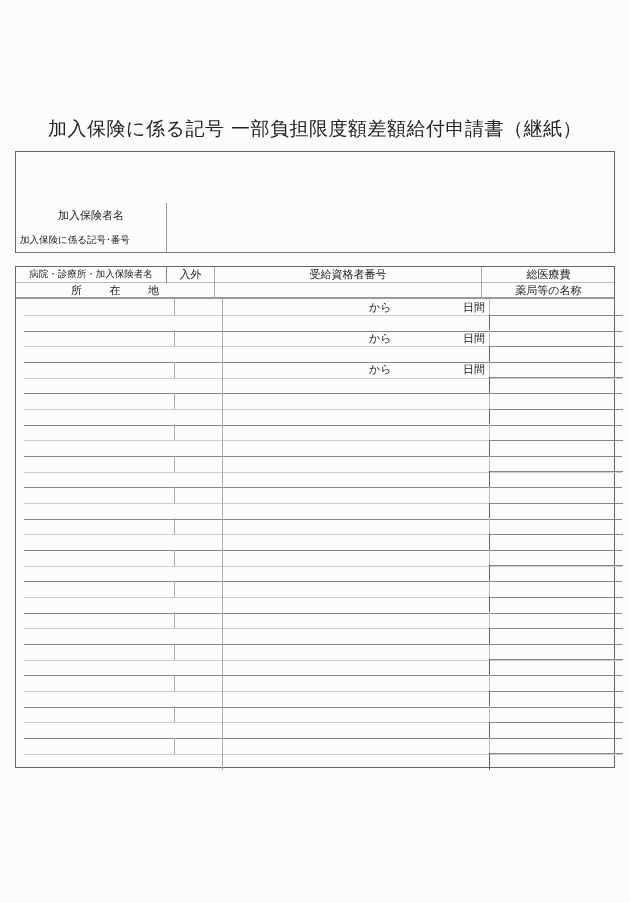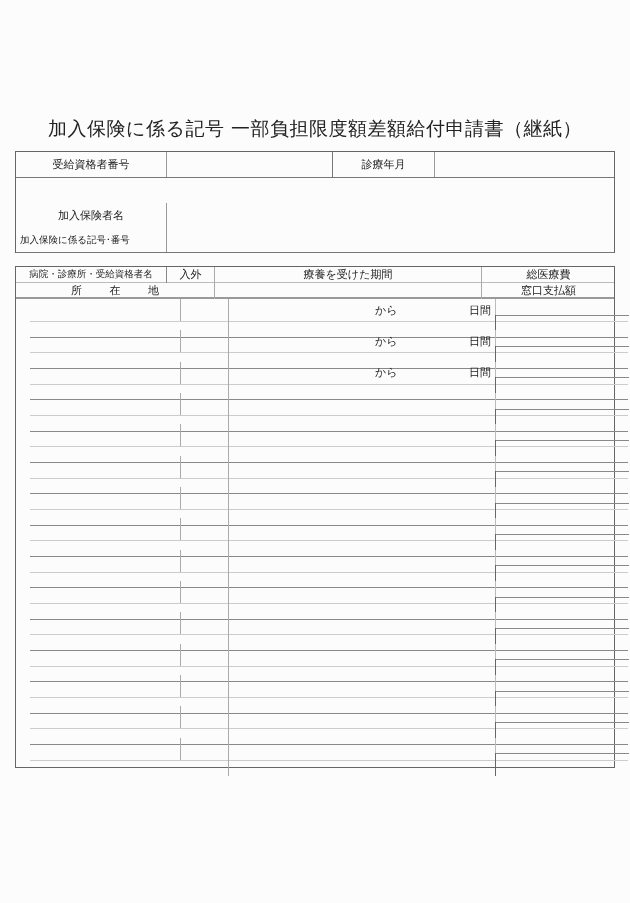--- a/index.html
+++ b/index.html
@@ -52,21 +52,21 @@
       position: absolute; top: 0; height: 100%;
       display: flex; align-items: center; justify-content: center;
     }
     .hdr-1 { top: 0; height: 16px; border-bottom: 1px solid #bbb; }
     .hdr-2 { top: 16px; height: 16px; border-bottom: 2px solid #999; }
     .hdr-1 .name-h { font-size: 9.5px; }
     .spaced { letter-spacing: 12px; padding-left: 12px; }
 
     .entries { position: absolute; left: 0; top: 32px; width: 100%; }
     .sub {
-      position: absolute; left: 14px; width: 100%; height: 23px;
+      position: absolute; left: 8px; width: 100%; height: 17px;
     }
     .sub .c { position: absolute; top: 0; height: 100%; }
     .sub-a { border-bottom: 1px solid #ccc; }
     .sub-b { border-bottom: 1.5px solid #888; }
     .sub-b.last { border-bottom: none; }
     .from-label {
       position: absolute; left: 146px; top: 0; height: 100%;
       display: flex; align-items: center; font-size: 11px;
     }
     .days-label {
@@ -79,61 +79,52 @@
 </head>
 <body>
 
 <div class="page">
 
 
   <div class="title">加入保険に係る記号 一部負担限度額差額給付申請書（継紙）</div>
 
   <div class="info">
 
-    <div class="row" style="top:0;height:26px;">
-      <div class="cell" style="left:0;width:150px;">受給資格者番号</div>
-      <div class="vline" style="left:150px;"></div>
-      <div class="input" style="left:151px;width:165px;"></div>
-      <div class="vline" style="left:316px;border-left-color:#777;"></div>
-      <div class="cell" style="left:317px;width:101px;">診療年月</div>
-      <div class="vline" style="left:418px;"></div>
-      <div class="input" style="left:419px;width:180px;"></div>
-    </div>
 
 
     <div class="row" style="top:76px;height:25px;">
       <div class="cell" style="left:0;width:150px;font-size:9.5px;justify-content:flex-start;padding-left:4px;">加入保険に係る記号･番号</div>
       <div class="vline" style="left:150px;"></div>
       <div class="input" style="left:151px;width:448px;"></div>
     </div>
 
     <div class="row" style="top:51px;height:25px;">
       <div class="cell" style="left:0;width:150px;">加入保険者名</div>
       <div class="vline" style="left:150px;"></div>
       <div class="input" style="left:151px;width:448px;"></div>
     </div>
   </div>
 
   <div class="detail">
     <div class="hdr hdr-1">
-      <div class="c name-h" style="left:0;width:150px;">病院・診療所・受給資格者名</div>
+      <div class="c name-h" style="left:0;width:150px;">病院・診療所・加入保険者名</div>
       <div class="vl" style="left:150px;height:16px;border-left-color:#888;"></div>
       <div class="c" style="left:151px;width:47px;">入外</div>
       <div class="vl" style="left:198px;height:16px;"></div>
-      <div class="c" style="left:199px;width:266px;">療養を受けた期間</div>
+      <div class="c" style="left:199px;width:266px;">受給資格者番号</div>
       <div class="vl" style="left:465px;height:16px;"></div>
       <div class="c" style="left:466px;width:133px;">総医療費</div>
     </div>
     <div class="hdr hdr-2">
       <div class="c" style="left:0;width:198px;">
           <span class="spaced">所 在 地</span>
         </div>
       <div class="vl" style="left:198px;height:16px;"></div>
       <div class="vl" style="left:465px;height:16px;"></div>
-      <div class="c" style="left:466px;width:133px;">窓口支払額</div>
+      <div class="c" style="left:466px;width:133px;">薬局等の名称</div>
     </div>
 
     <div class="entries" id="entries">
     <div class="sub sub-a" style="top:0px;">
       <div class="c" style="left:0;width:150px;"></div>
       <div class="vl" style="left:150px;height:100%;"></div>
       <div class="c" style="left:151px;width:47px;"></div>
       <div class="vl" style="left:198px;height:100%;"></div>
       <div class="c" style="left:199px;width:266px;">
         <span class="from-label">から</span>

